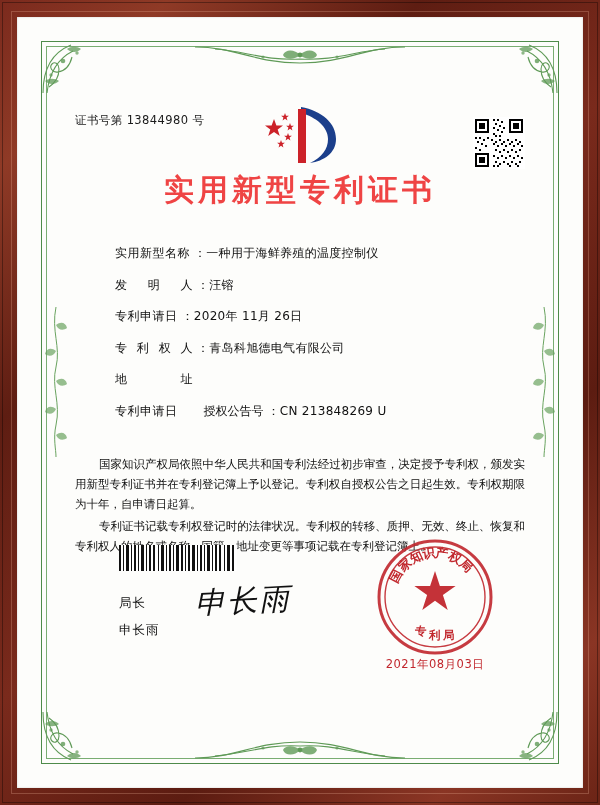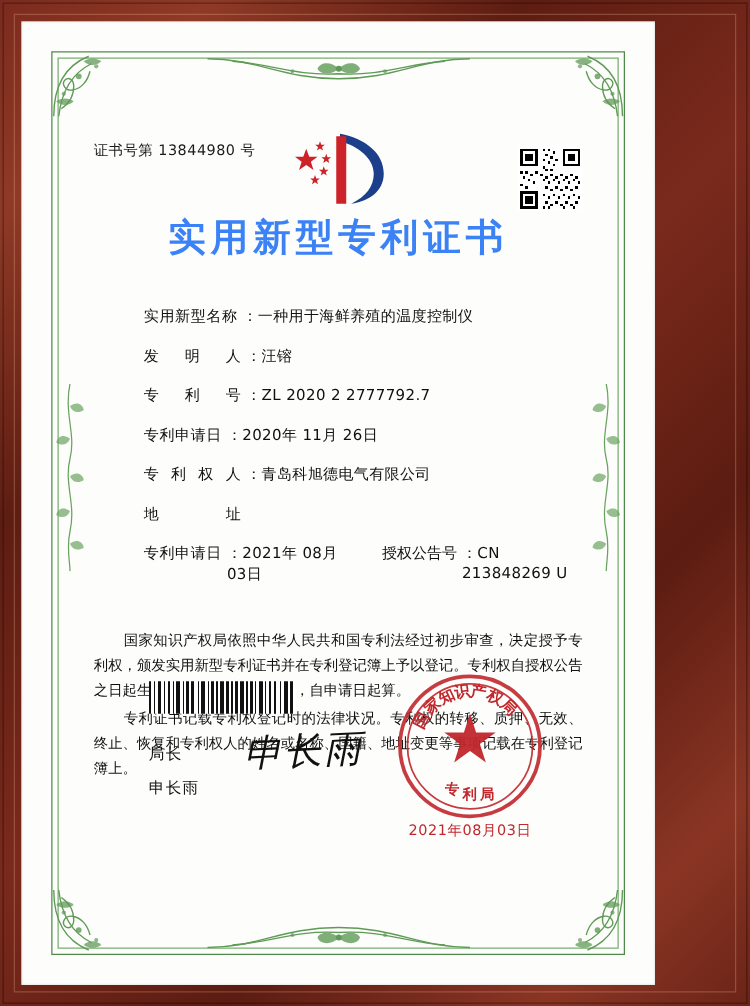--- a/index.html
+++ b/index.html
@@ -33,21 +33,21 @@
   .frame-outer-bevel {
     position: absolute;
     left: 2px; top: 2px; right: 2px; bottom: 2px;
     border: 1px solid rgba(0,0,0,0.35);
     pointer-events: none;
   }
 
   
   .paper {
     position: relative;
-    width: 507px;
+    width: 566px;
     height: 771px;
     background: #fdfdfb;
     box-sizing: border-box;
     box-shadow: inset 0 0 2px rgba(0,0,0,0.2);
   }
 
   
   .green-border {
     position: absolute;
     left: 24px; top: 24px; right: 24px; bottom: 24px;
@@ -141,21 +141,21 @@
     height: 66px;
   }
   .logo svg { width:100%; height:100%; display:block; }
 
   .title {
     text-align: center;
     font-family: "DejaVu Sans", "Liberation Sans", sans-serif;
     font-size: 30px;
     font-weight: bold;
     letter-spacing: 4px;
-    color: #3b82f6;
+    color: #ef4444;
     margin-top: 42px;
   }
 
   .fields {
     margin-top: 34px;
     font-family: "DejaVu Sans", "Liberation Sans", sans-serif;
     font-size: 12px;
     color: #111;
   }
   .field-row {
@@ -463,42 +463,37 @@
         <div class="field-row">
           <span class="field-label">实用新型名称</span>
           <span class="field-value">：一种用于海鲜养殖的温度控制仪</span>
         </div>
 
         <div class="field-row">
           <span class="field-label spread">发明人</span>
           <span class="field-value">：汪镕</span>
         </div>
 
-        <div class="field-row">
-          <span class="field-label spread">专利号</span>
-          <span class="field-value">：ZL 2020 2 2777792.7</span>
-        </div>
 
         <div class="field-row">
           <span class="field-label">专利申请日</span>
           <span class="field-value">：2020年 11月 26日</span>
         </div>
 
         <div class="field-row">
           <span class="field-label spread">专利权人</span>
           <span class="field-value">：青岛科旭德电气有限公司</span>
         </div>
 
         <div class="field-row">
           <span class="field-label spread">地址</span>
         </div>
 
         <div class="field-row two-col">
           <span class="field-label">专利申请日</span>
-          <span class="field-value">：2021年 08月 03日</span>
           <span class="second">授权公告号</span>
           <span class="field-value">：CN 213848269 U</span>
         </div>
 
       </div>
 
       <div class="paragraphs">
         <p>国家知识产权局依照中华人民共和国专利法经过初步审查，决定授予专利权，颁发实用新型专利证书并在专利登记簿上予以登记。专利权自授权公告之日起生效。专利权期限为十年，自申请日起算。</p>
         <p>专利证书记载专利权登记时的法律状况。专利权的转移、质押、无效、终止、恢复和专利权人的姓名或名称、国籍、地址变更等事项记载在专利登记簿上。</p>
       </div>

